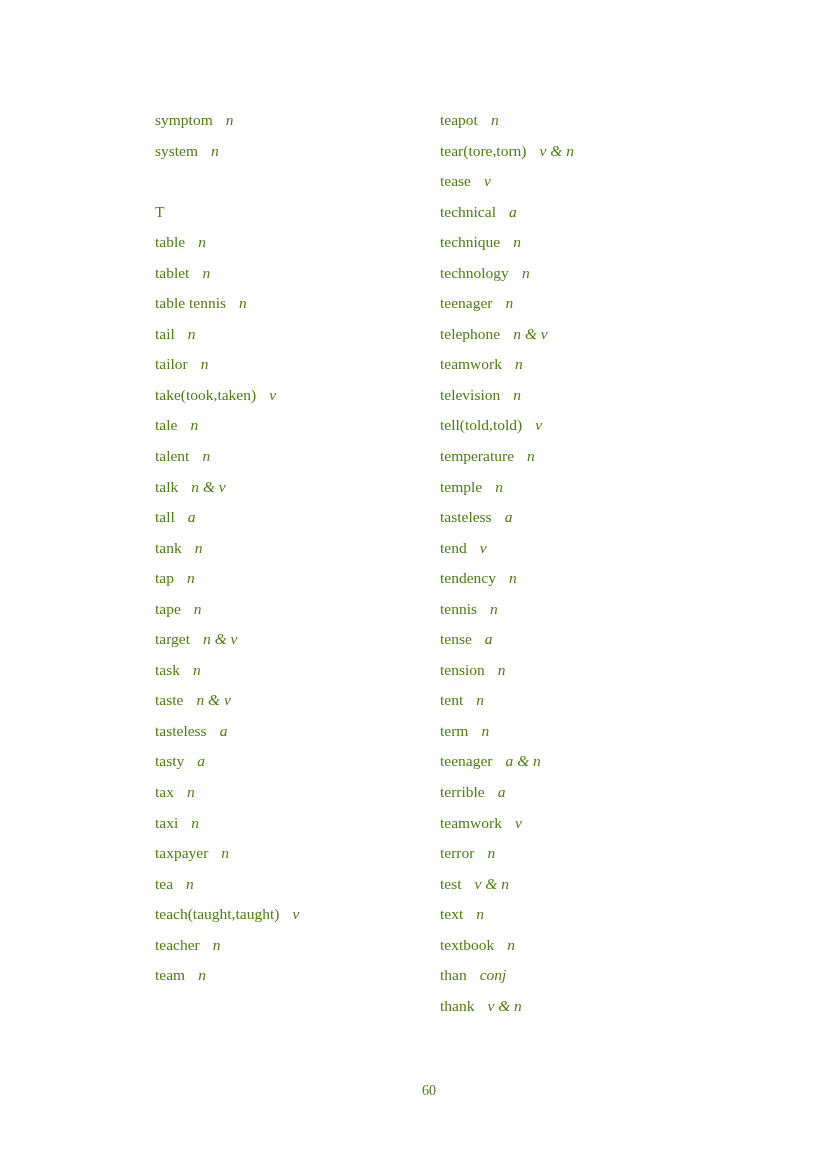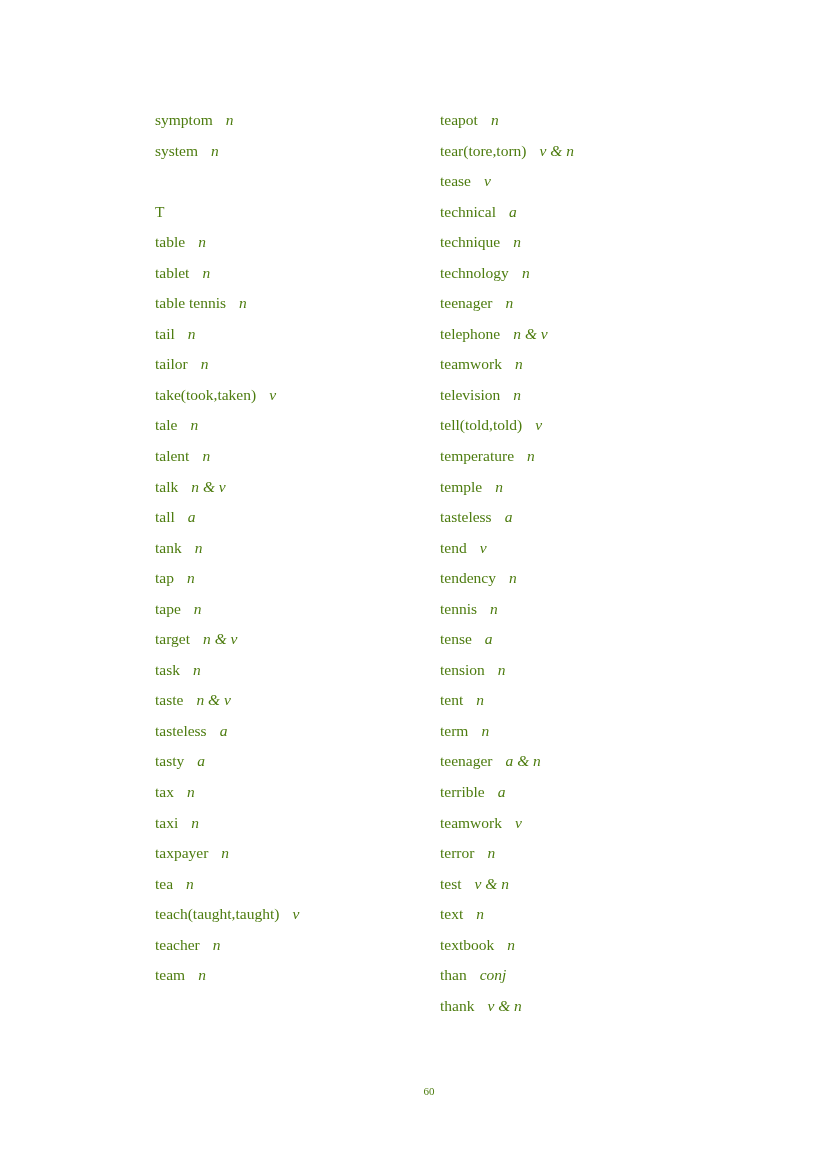--- a/index.html
+++ b/index.html
@@ -29,21 +29,21 @@
     font-size: 15.5px;
     white-space: nowrap;
   }
   .word { font-style: normal; }
   .pos  { font-style: italic; margin-left: 13px; }
   .page-number {
     position: absolute;
     top: 1083px;
     left: 429px;
     transform: translateX(-50%);
-    font-size: 11px;
+    font-size: 14px;
     line-height: 16px;
   }
 </style>
 </head>
 <body>
 
 <div class="page">
   <div class="col col-left">
       <div class="row"><span class="word">symptom</span><span class="pos">n</span></div>
       <div class="row"><span class="word">system</span><span class="pos">n</span></div>

